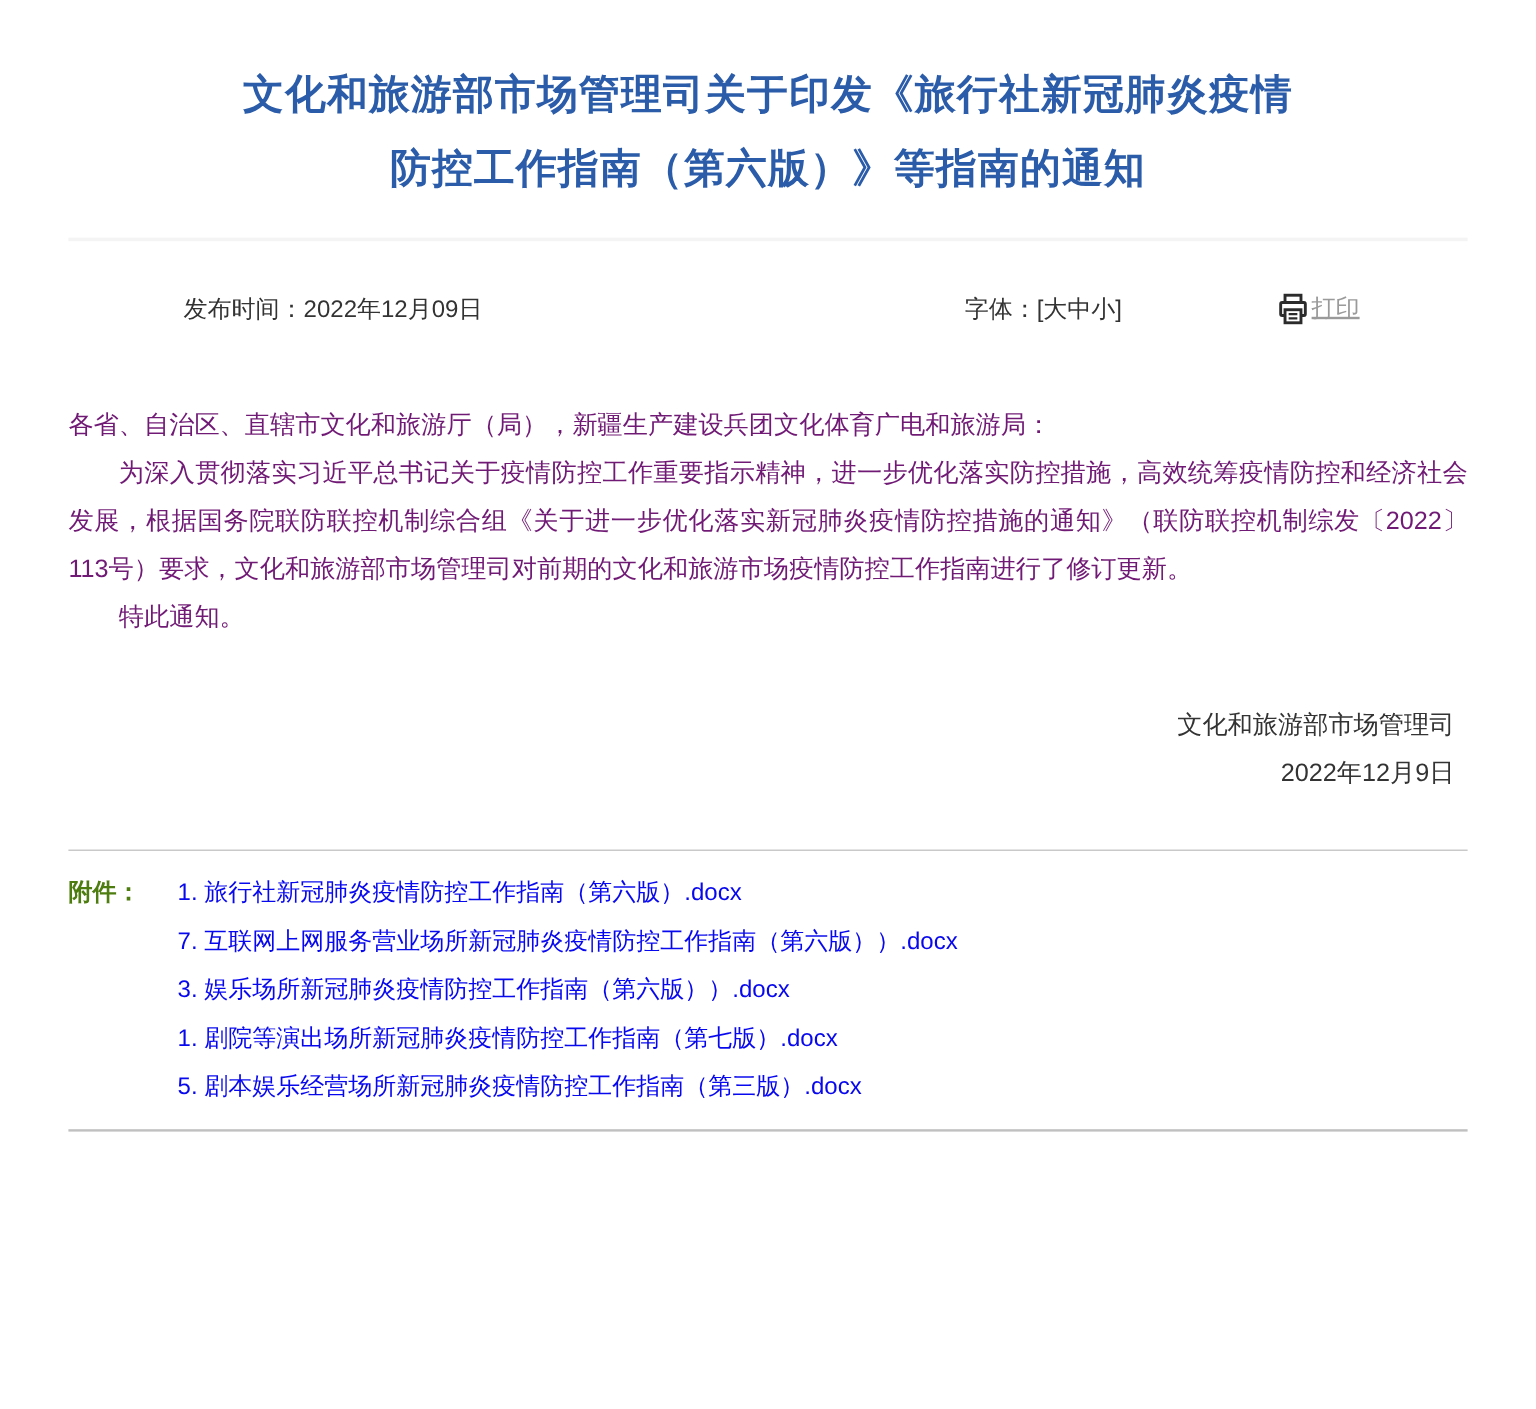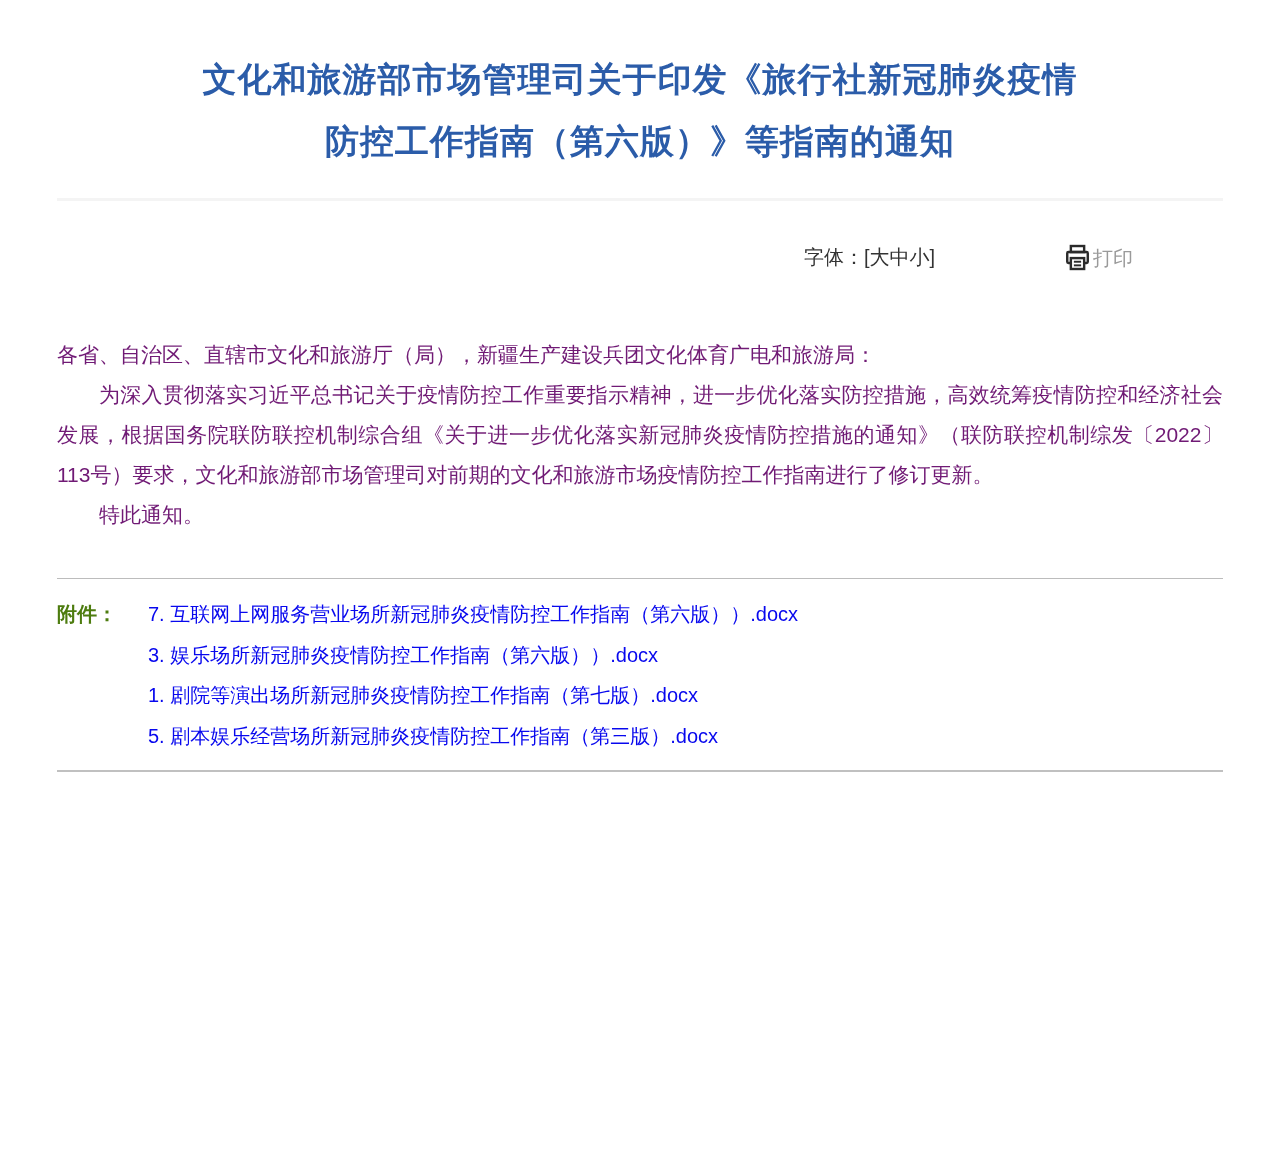--- a/index.html
+++ b/index.html
@@ -42,24 +42,25 @@
     padding-right: 90px;
     font-size: 20px;
     color: #333333;
   }
   .meta-publish { white-space: nowrap; }
   .meta-font { margin-left: auto; white-space: nowrap; }
   .meta-font .size-option { cursor: pointer; }
   .meta-print {
     margin-left: 128px;
     display: flex;
-    align-items: flex-end;
+    align-items: flex-start;
     color: #9a9a9a;
     cursor: pointer;
     white-space: nowrap;
+    text-decoration: underline;
   }
   .printer-svg { display: block; margin-right: 1px; }
   
   .body-text {
     margin-top: 58px;
     font-size: 21px;
     line-height: 40px;
     color: #701a75;
     text-align: justify;
   }
@@ -117,20 +118,23 @@
 <div class="page">
 
   <h1 class="title" style="margin:0;">
     <span class="title-line">文化和旅游部市场管理司关于印发《旅行社新冠肺炎疫情</span>
     <span class="title-line">防控工作指南（第六版）》等指南的通知</span>
   </h1>
 
   <div class="divider-title"></div>
 
   <div class="meta-row">
+    <div class="meta-publish">
+      <span>发布时间：</span><span>2022年12月09日</span>
+    </div>
     <div class="meta-font">
       <span>字体：</span><span>[</span><span class="size-option">大</span><span class="size-option">中</span><span class="size-option">小</span><span>]</span>
     </div>
     <div class="meta-print">
       <span>
         <svg class="printer-svg" viewBox="0 0 24 24" width="29" height="29" fill="none" stroke="#2b2b2b" stroke-width="2">
           <rect x="6.5" y="2.5" width="11" height="5"></rect>
           <rect x="3.5" y="7.5" width="17" height="9" rx="1"></rect>
           <rect x="6.5" y="12.5" width="11" height="9" fill="#ffffff"></rect>
           <line x1="9" y1="15.5" x2="15" y2="15.5" stroke-width="1.6"></line>
@@ -140,26 +144,31 @@
       <span>打印</span>
     </div>
   </div>
 
   <div class="body-text">
     <p>各省、自治区、直辖市文化和旅游厅（局），新疆生产建设兵团文化体育广电和旅游局：</p>
     <p class="indent">为深入贯彻落实习近平总书记关于疫情防控工作重要指示精神，进一步优化落实防控措施，高效统筹疫情防控和经济社会发展，根据国务院联防联控机制综合组《关于进一步优化落实新冠肺炎疫情防控措施的通知》（联防联控机制综发〔2022〕113号）要求，文化和旅游部市场管理司对前期的文化和旅游市场疫情防控工作指南进行了修订更新。</p>
     <p class="indent">特此通知。</p>
   </div>
 
+  <div class="signature">
+    <div>文化和旅游部市场管理司</div>
+    <div>2022年12月9日</div>
+  </div>
 
   <div class="divider-attach"></div>
 
   <div class="attachments">
     <div class="attach-label">附件：</div>
     <div class="attach-list">
+      <a href="#">1. 旅行社新冠肺炎疫情防控工作指南（第六版）.docx</a>
       <a href="#">7. 互联网上网服务营业场所新冠肺炎疫情防控工作指南（第六版））.docx</a>
       <a href="#">3. 娱乐场所新冠肺炎疫情防控工作指南（第六版））.docx</a>
       <a href="#">1. 剧院等演出场所新冠肺炎疫情防控工作指南（第七版）.docx</a>
       <a href="#">5. 剧本娱乐经营场所新冠肺炎疫情防控工作指南（第三版）.docx</a>
     </div>
   </div>
 
   <div class="divider-bottom"></div>
 
 </div>

